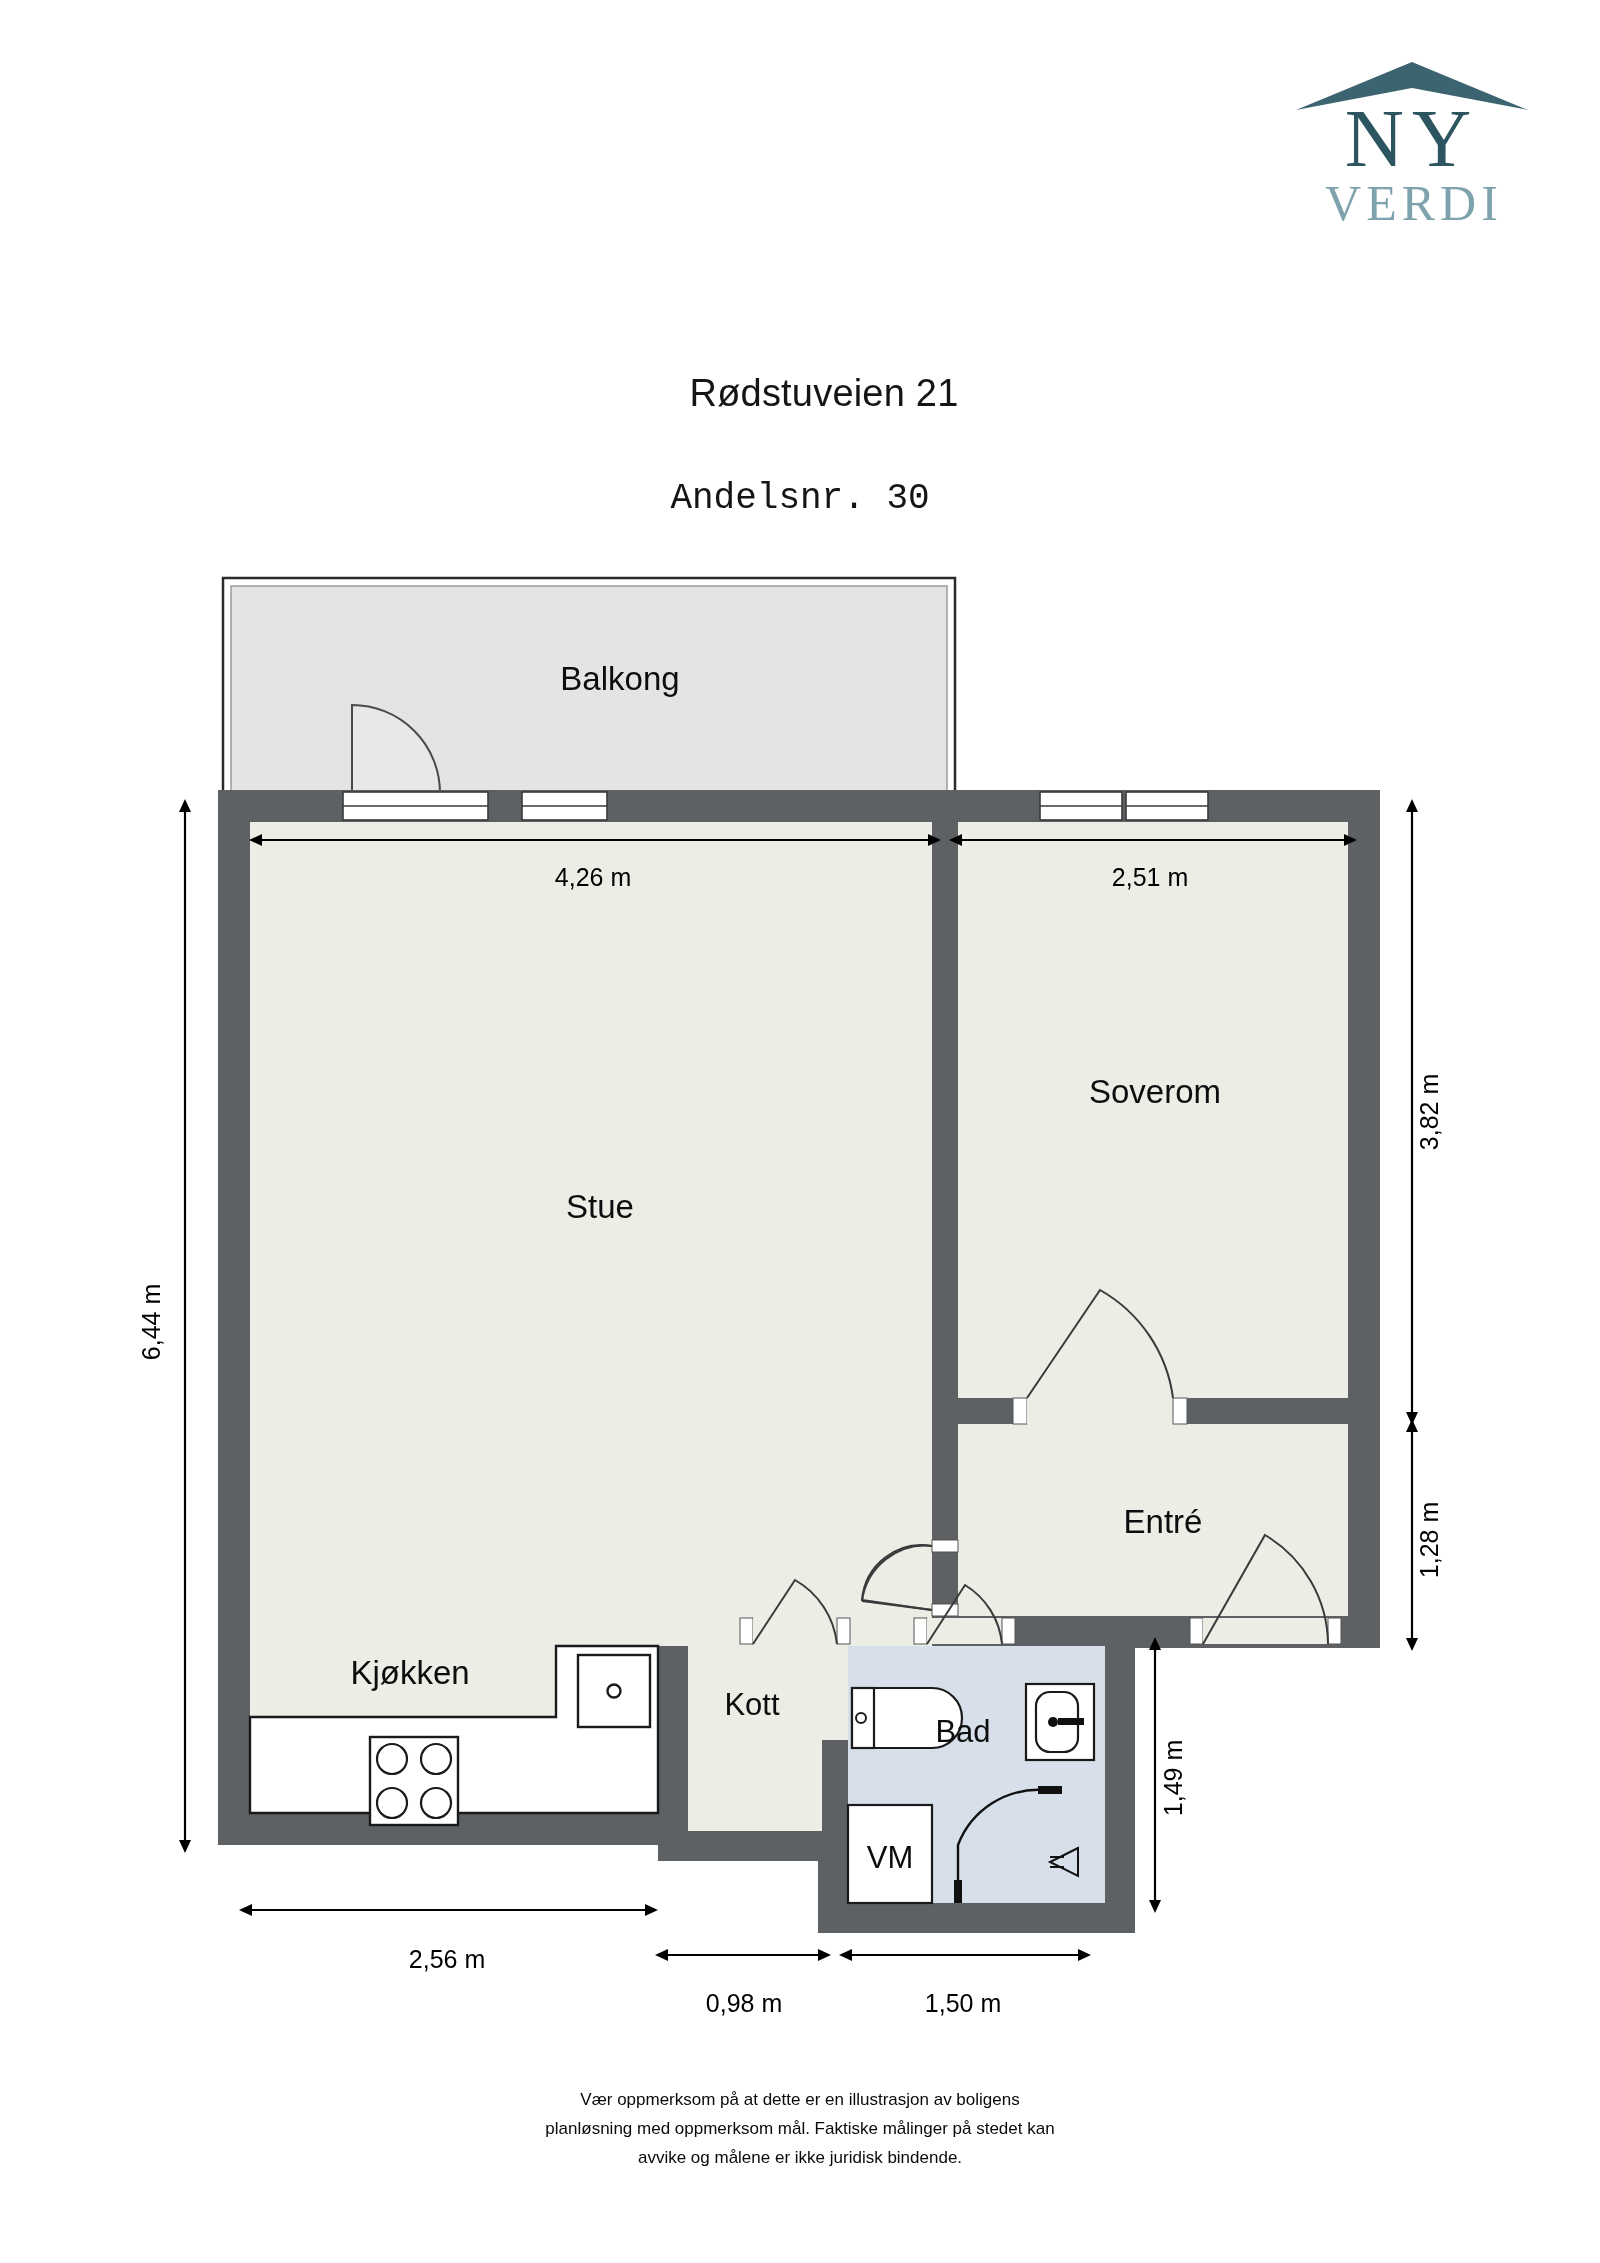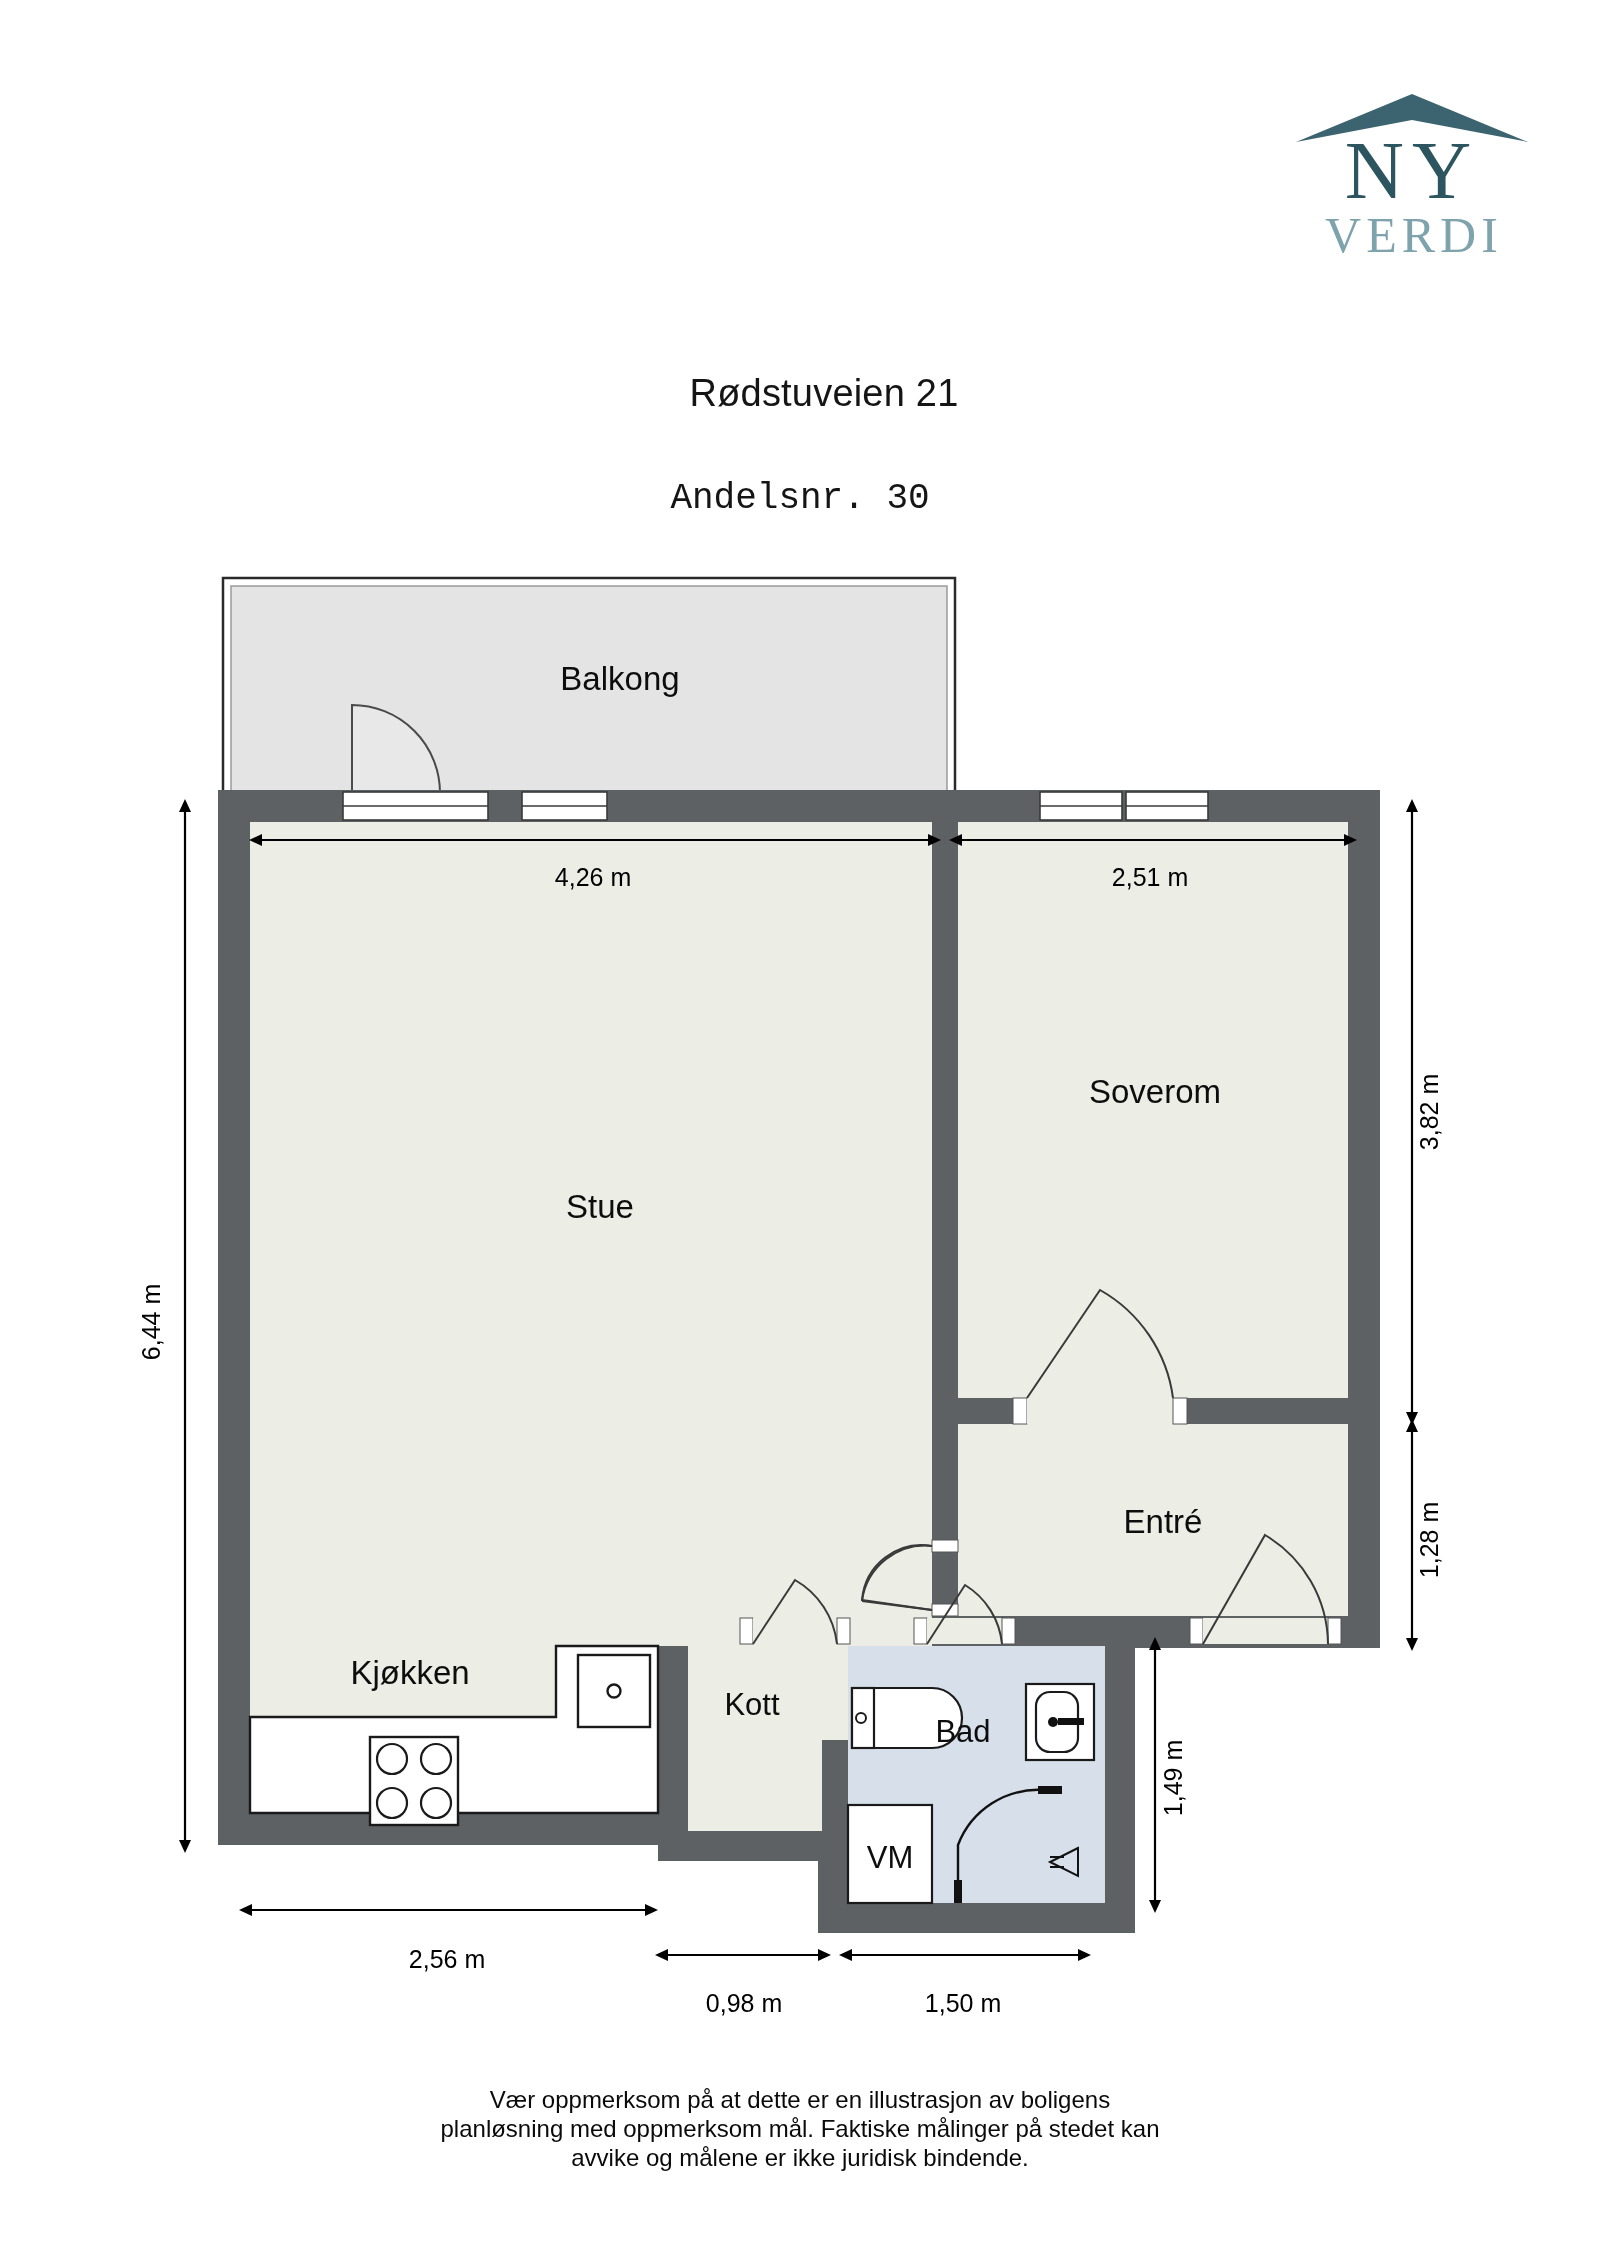--- a/index.html
+++ b/index.html
@@ -19,21 +19,21 @@
     position: absolute;
     left: 0; top: 0;
     width: 1600px;
     height: 2263px;
   }
 
   
   .logo-wrap {
     position: absolute;
     left: 1292px;
-    top: 80px;
+    top: 48px;
     width: 240px;
     height: 200px;
   }
   .logo-svg { display:block; }
 
   
   .title {
     position: absolute;
     left: 0;
     top: 372px;
@@ -65,21 +65,21 @@
   }
   .plan-svg { display: block; }
 
   
   .footer {
     position: absolute;
     left: 0;
     top: 2085px;
     width: 1600px;
     text-align: center;
-    font-size: 24px;
+    font-size: 17px;
     line-height: 29px;
     color: #0a0a0a;
   }
   .footer div { white-space: pre; }
 </style>
 </head>
 <body>
 
 <div id="page">
 

